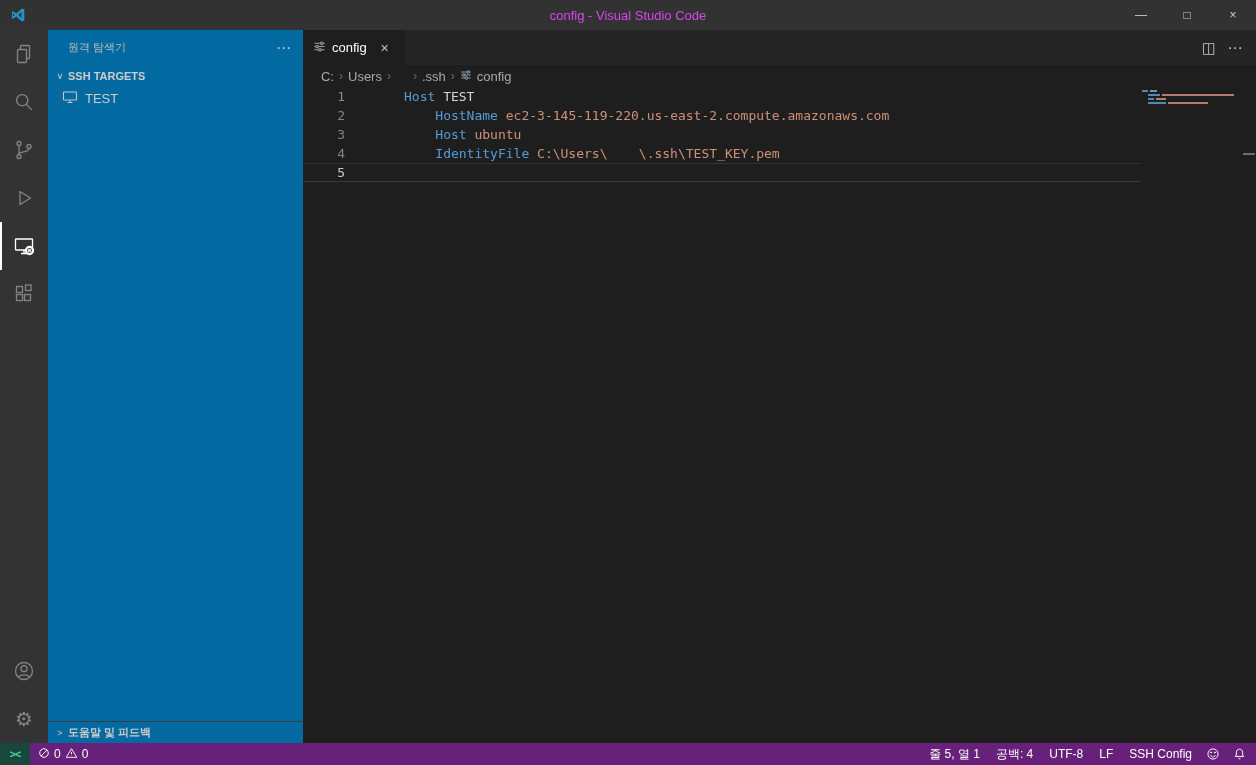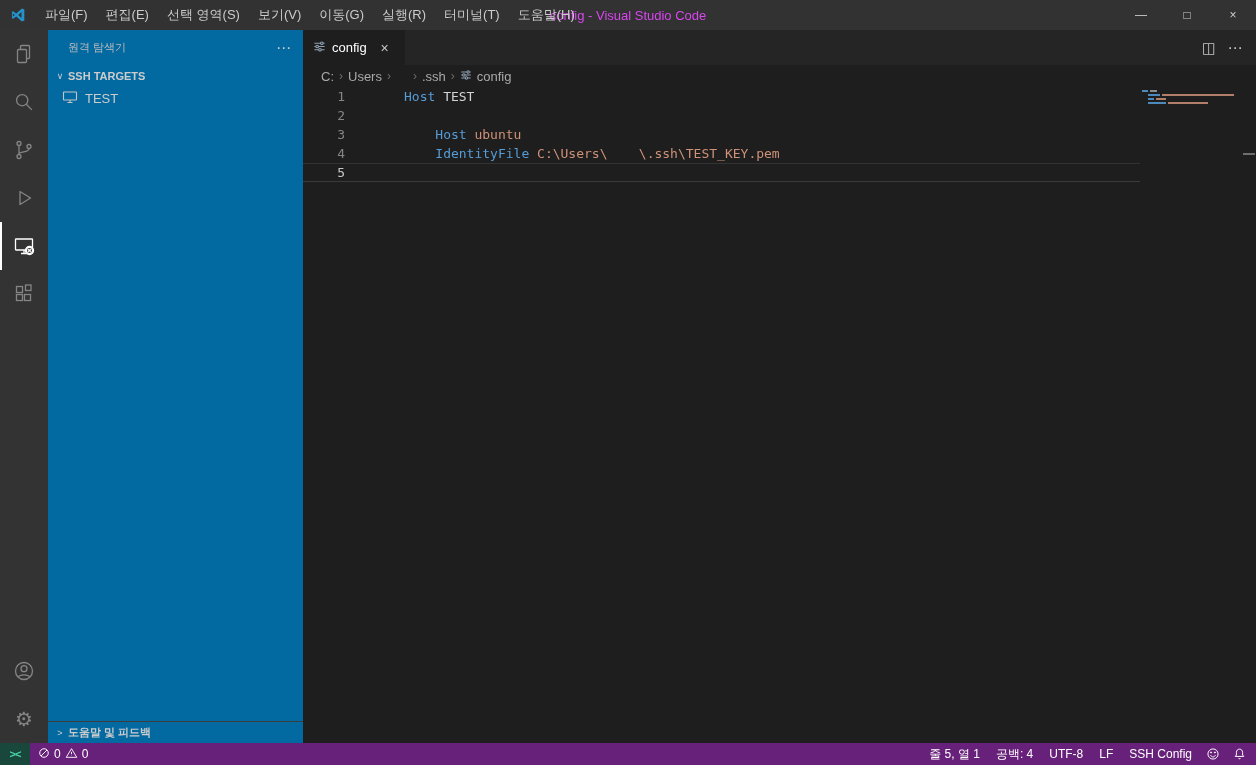--- a/index.html
+++ b/index.html
@@ -74,30 +74,20 @@
 <body>
 
 <div class="window">
 
   <div class="titlebar">
     <div class="logo">
       <svg width="16" height="16" viewBox="0 0 24 24">
           <path fill="#2493c9" d="M17.9 2.1 21.5 3.6v16.8l-3.6 1.5-8.5-7.8-4.7 3.6-1.8-.9V7.2l1.8-.9 4.7 3.6 8.5-7.8zM17.2 7.6l-4.8 4.4 4.8 4.4V7.6zM4.3 9.7v4.6L7.2 12 4.3 9.7z"></path>
         </svg>
     </div>
-    <div class="menus">
-        <div class="menu-item">파일(F)</div>
-        <div class="menu-item">편집(E)</div>
-        <div class="menu-item">선택 영역(S)</div>
-        <div class="menu-item">보기(V)</div>
-        <div class="menu-item">이동(G)</div>
-        <div class="menu-item">실행(R)</div>
-        <div class="menu-item">터미널(T)</div>
-        <div class="menu-item">도움말(H)</div>
-      </div>
     <div class="window-title">config - Visual Studio Code</div>
     <div class="win-controls">
       <div class="win-btn">—</div>
       <div class="win-btn">□</div>
       <div class="win-btn">×</div>
     </div>
   </div>
 
   <div class="main">
 
@@ -220,20 +210,21 @@
           </span>
         </div>
       <div class="editor">
         <div class="code-lines" id="code-lines">
             <div class="code-row">
               <div class="gutter">1</div>
               <div class="code-content"><span class="tok-keyword">Host</span><span class="tok-plain"> TEST</span></div>
             </div>
             <div class="code-row">
               <div class="gutter">2</div>
+              <div class="code-content"><span class="tok-plain">    </span><span class="tok-keyword">HostName</span><span class="tok-plain"> </span><span class="tok-string">ec2-3-145-119-220.us-east-2.compute.amazonaws.com</span></div>
             </div>
             <div class="code-row">
               <div class="gutter">3</div>
               <div class="code-content"><span class="tok-plain">    </span><span class="tok-keyword">Host</span><span class="tok-plain"> </span><span class="tok-string">ubuntu</span></div>
             </div>
             <div class="code-row">
               <div class="gutter">4</div>
               <div class="code-content"><span class="tok-plain">    </span><span class="tok-keyword">IdentityFile</span><span class="tok-plain"> </span><span class="tok-string">C:\Users\    \.ssh\TEST_KEY.pem</span></div>
             </div>
             <div class="code-row current">

